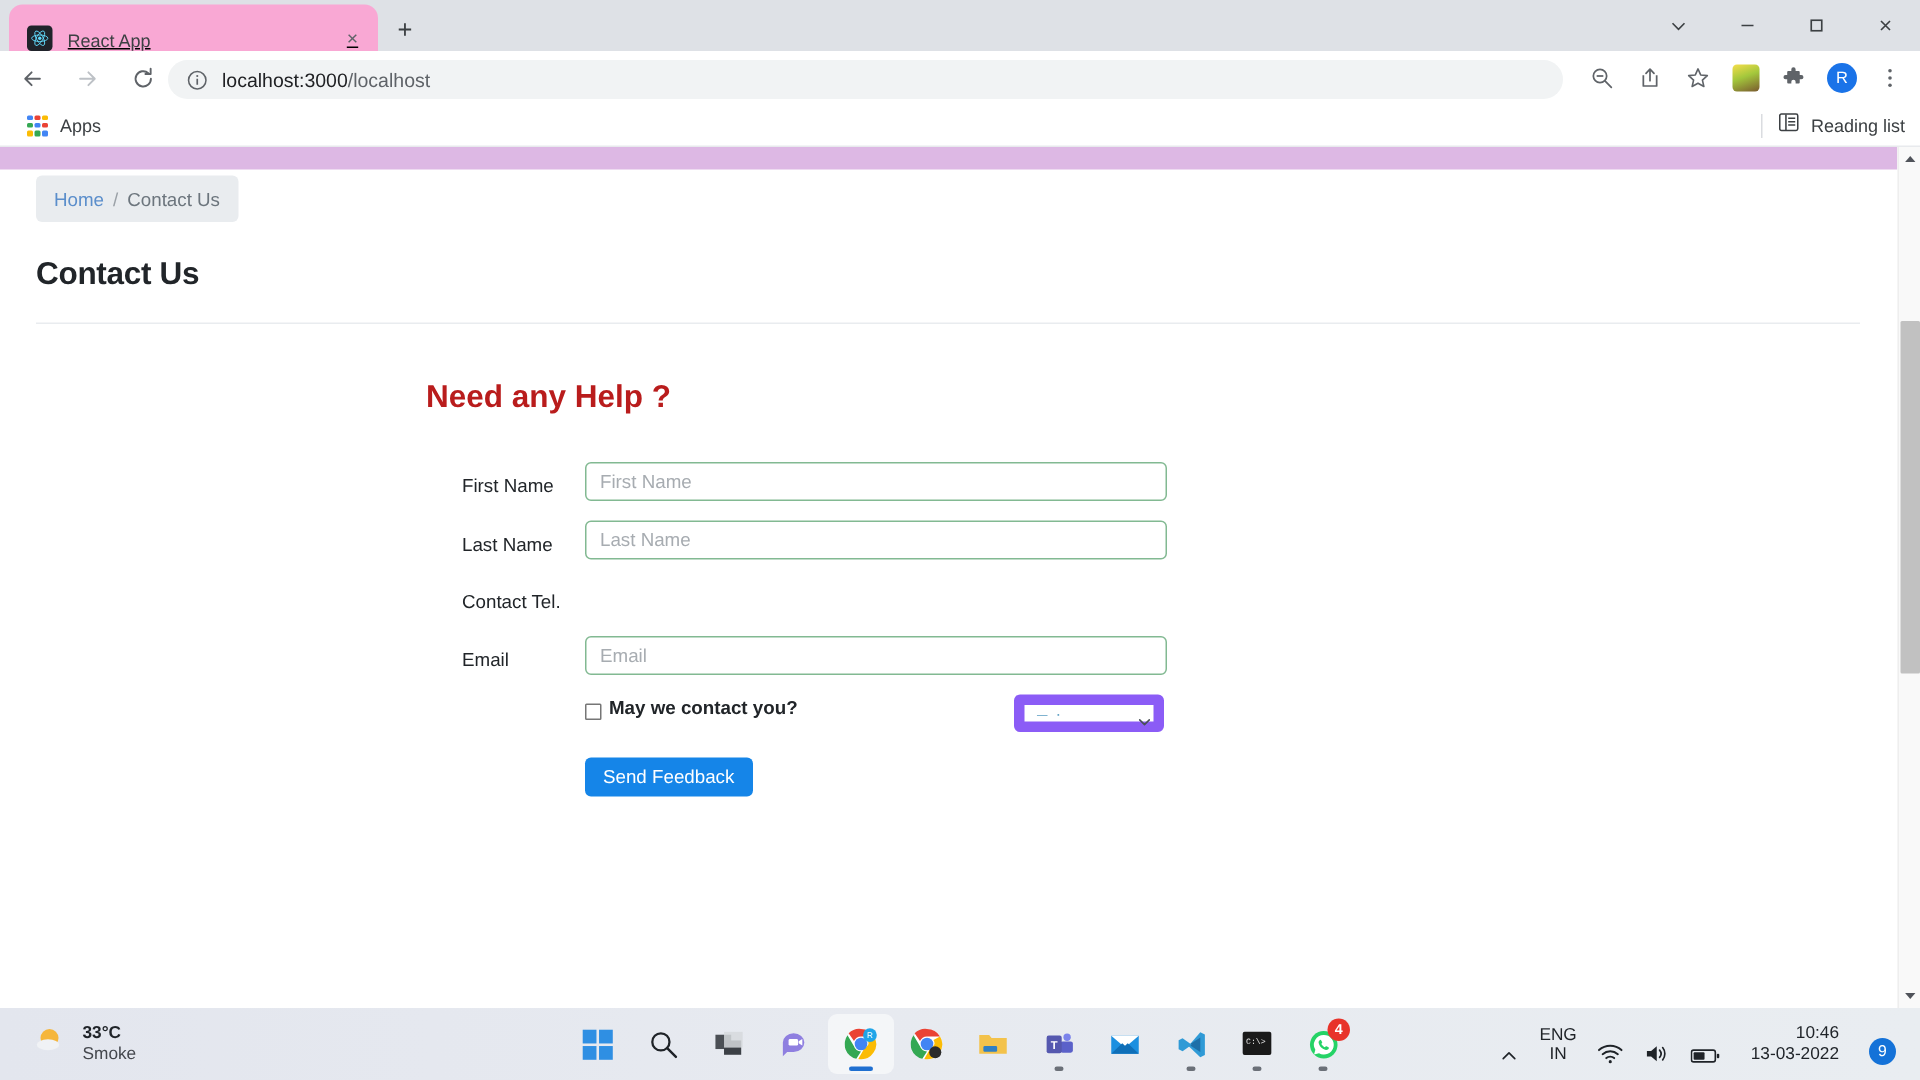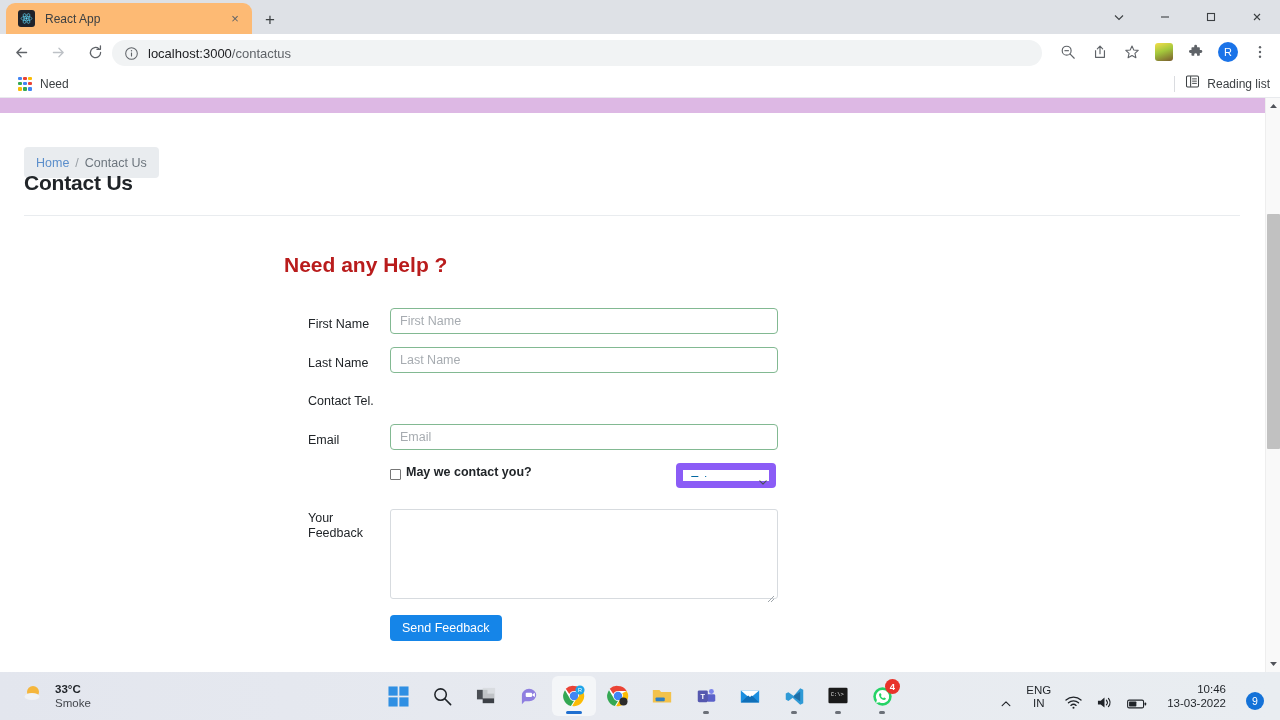--- a/index.html
+++ b/index.html
@@ -11,22 +11,22 @@
 
   
   .browser { position: absolute; left:0; top:0; width:1280px; height:672px; background:#fff; }
 
   .tabstrip {
     position:absolute; left:0; top:0; width:1280px; height:34px;
     background:#dee1e6;
   }
   .tab {
     position:absolute; left:6px; top:3px; width:246px; height:31px;
-    background:#fdba74; border-radius:9px 9px 0 0;
-    display:flex; align-items:center; padding:0 8px 0 12px;
+    background:#f9a8d4; border-radius:9px 9px 0 0;
+    display:flex; align-items:flex-end; padding:0 8px 0 12px;text-decoration:underline;
   }
   .tab-favicon {
     width:17px; height:17px; border-radius:3px; background:#20232a;
     display:flex; align-items:center; justify-content:center; flex:0 0 auto;
   }
   .tab-title {
     flex:1 1 auto; margin-left:10px; font-size:12px; color:#3c4043;
     white-space:nowrap; overflow:hidden; text-overflow:ellipsis;
   }
   .tab-close {
@@ -78,21 +78,21 @@
 
   
   .viewport {
     position:absolute; left:0; top:98px; width:1265px; height:574px;
     background:#fff; overflow:hidden;
   }
   .purple-band { position:absolute; left:0; top:0; width:1265px; height:15px; background:#ddb8e4; }
   .page-inner { position:absolute; left:0; top:15px; width:1265px; }
 
   .breadcrumb {
-    position:absolute; left:24px; top:34px; height:31px;
+    position:absolute; left:24px; top:4px; height:31px;
     background:#e9ecef; border-radius:4px;
     display:flex; align-items:center; padding:0 12px; font-size:12.5px;
   }
   .bc-link { color:#5b8ecb; }
   .bc-sep { color:#9aa0a6; margin:0 6px; }
   .bc-cur { color:#6c757d; }
 
   .page-title {
     position:absolute; left:24px; top:58px;
     font-size:21px; font-weight:bold; color:#212529; letter-spacing:-0.2px;
@@ -280,21 +280,21 @@
   </div>
 
   <div class="omnibox">
     <span class="omni-info">
       <svg width="15" height="15" viewBox="0 0 16 16">
         <circle cx="8" cy="8" r="6.2" stroke="#5f6368" stroke-width="1.1" fill="none"></circle>
         <path d="M8 7 V11.2" stroke="#5f6368" stroke-width="1.2"></path>
         <circle cx="8" cy="5" r="0.75" fill="#5f6368"></circle>
       </svg>
     </span>
-    <span class="omni-text"><span class="host">localhost:3000</span><span class="path">/contactus</span></span>
+    <span class="omni-text"><span class="host">localhost:3000</span><span class="path">/localhost</span></span>
   </div>
 
   <div class="tb-right">
     <div class="tbicon">
       <svg width="16" height="16" viewBox="0 0 18 18">
           <circle cx="7.5" cy="7.5" r="5" stroke="#5f6368" stroke-width="1.3" fill="none"></circle>
           <path d="M11.2 11.2 L16 16" stroke="#5f6368" stroke-width="1.3" stroke-linecap="round"></path>
           <path d="M5 7.5 H10" stroke="#5f6368" stroke-width="1.3"></path>
         </svg>
     </div>
@@ -335,21 +335,21 @@
         <i style="background:#4285f4"></i>
           <i style="background:#ea4335"></i>
           <i style="background:#fbbc05"></i>
         <i style="background:#34a853"></i>
           <i style="background:#4285f4"></i>
           <i style="background:#ea4335"></i>
         <i style="background:#fbbc05"></i>
           <i style="background:#34a853"></i>
           <i style="background:#4285f4"></i>
       </span>
-      <span class="bm-label">Need</span>
+      <span class="bm-label">Apps</span>
     </div>
   </div>
   <div class="reading-wrap">
     <span class="reading-sep"></span>
     <span>
       <svg width="15" height="15" viewBox="0 0 16 16">
           <rect x="1.6" y="2.2" width="12.8" height="11.6" rx="1.2" stroke="#3c4043" stroke-width="1.1" fill="none"></rect>
           <path d="M6 2.4 V13.6" stroke="#3c4043" stroke-width="1.1"></path>
           <path d="M7.6 5.2 H12.6 M7.6 7.6 H12.6 M7.6 10 H12.6" stroke="#3c4043" stroke-width="1"></path>
         </svg>
@@ -403,29 +403,20 @@
               <option>Email</option>
             </select>
             <span class="sel-caret">
               <svg width="8" height="5" viewBox="0 0 10 6">
                   <path d="M1 1 L5 5 L9 1" stroke="#495057" stroke-width="1.3" fill="none" stroke-linecap="round" stroke-linejoin="round"></path>
                 </svg>
             </span>
           </span>
         </div>
 
-        <div class="ta-row">
-          <span class="ta-lbl">Your Feedback</span>
-          <textarea class="ta" style=""></textarea>
-          <span class="ta-grip">
-            <svg width="10" height="10" viewBox="0 0 10 10">
-                <path d="M9 3 L3 9 M9 6 L6 9" stroke="#a0a6ab" stroke-width="1"></path>
-              </svg>
-          </span>
-        </div>
 
         <div class="btn-row">
           <button class="btn">Send Feedback</button>
         </div>
 
       </div>
     </div>
   </div>
 
   <div class="scrollbar">

